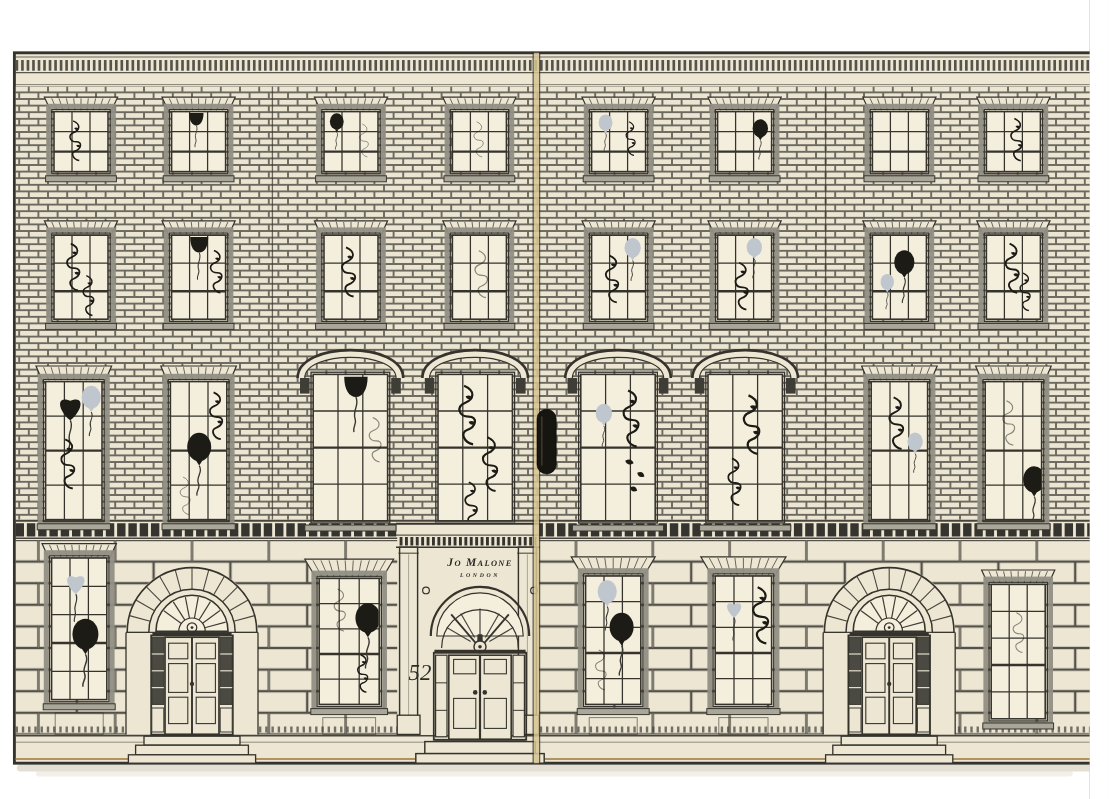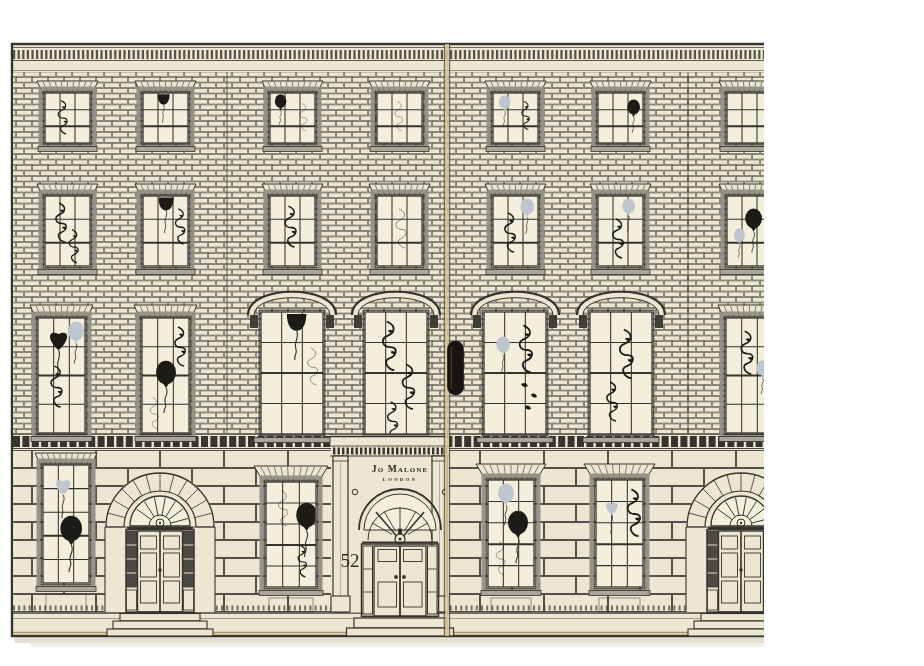--- a/index.html
+++ b/index.html
@@ -1,17 +1,17 @@
 <!DOCTYPE html>
 <html><head>
 <meta charset="utf-8">
 <style>
   html,body{margin:0;padding:0;background:#ffffff;}
-  .stage{width:764px;height:666px;background:#14b8a6;position:relative;overflow:hidden;
-         font-family:"Liberation Serif", serif;}
+  .stage{width:908px;height:666px;background:#14b8a6;position:relative;overflow:hidden;
+         font-family:"Liberation Serif", serif;font-style:italic;}
   svg{display:block;}
   .orn-string{fill:none;stroke:#3a3833;stroke-width:0.9;}
   .sign-main{font-family:"Liberation Serif", serif;font-weight:700;font-size:9.6px;
              letter-spacing:1.1px;fill:#2c2b26;text-anchor:middle;font-variant:small-caps;}
   .sign-sub{font-family:"Liberation Serif", serif;font-weight:700;font-size:4.8px;
             letter-spacing:2.2px;fill:#2c2b26;text-anchor:middle;}
   .door-no{font-family:"Liberation Serif", serif;font-weight:400;font-size:19px;
            fill:#2c2b26;text-anchor:middle;}
 </style>
 </head>

